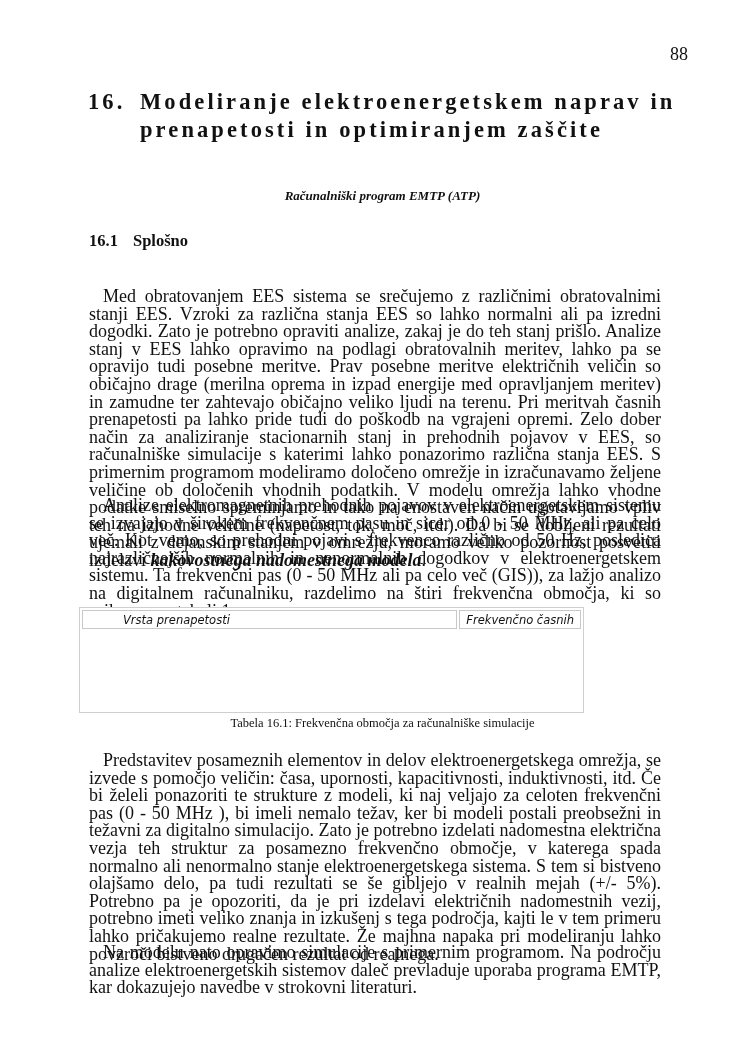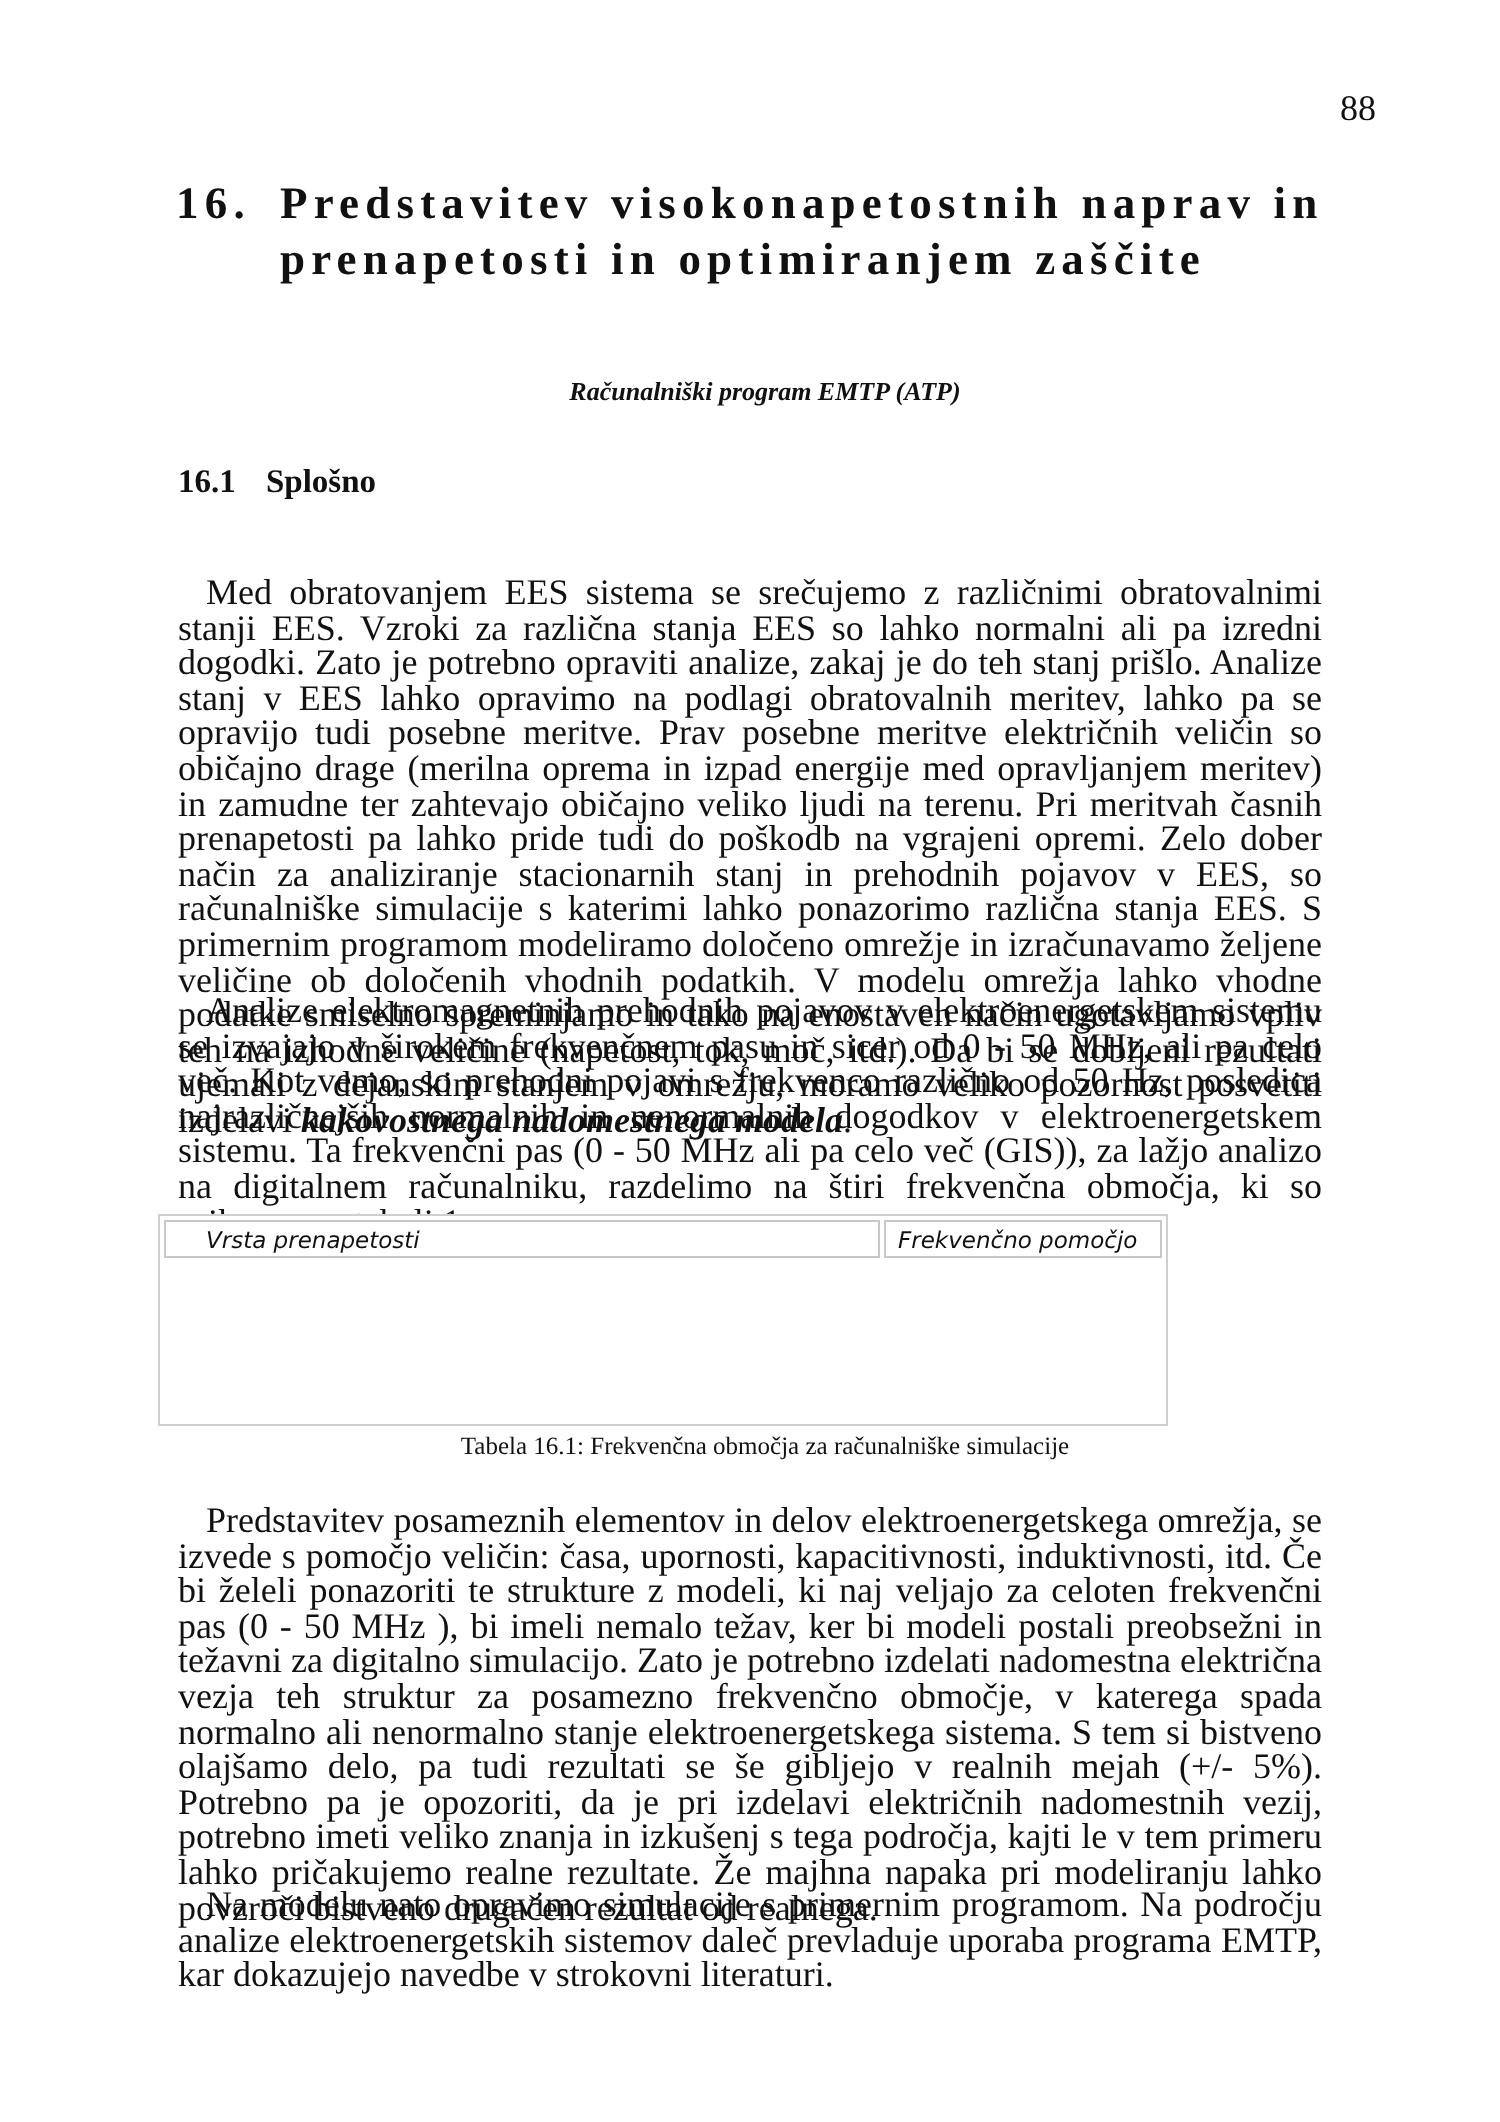--- a/index.html
+++ b/index.html
@@ -18,51 +18,51 @@
     .para { position: absolute; left: 89px; width: 572px; font-size: 18px; line-height: 17.6px;
            text-align: justify; margin: 0; text-indent: 14px; }
     .para b i, .para .emph { font-weight: bold; font-style: italic; }
     .table-wrap { position: absolute; left: 79px; top: 607px; width: 503px; height: 104px;
            border: 1px solid #cfcfcf; background: #fff; }
     table.freq { border-collapse: separate; border-spacing: 2px; width: 100%;
            font-family: "DejaVu Sans", "Liberation Sans", sans-serif; font-size: 11.5px; color: #111; }
     table.freq td { border: 1px solid #c8c8c8; height: 17px; padding: 0 6px; white-space: nowrap; }
     table.freq td.c1 { width: 330px; padding-left: 40px; }
     table.freq tr.hdr td { font-style: italic; }
-    table.freq tr.hdr td.c1 { padding-left: 20px; }
+    table.freq tr.hdr td.c1 { }
     .caption { position: absolute; top: 716px; left: 0; width: 765px; text-align: center; font-size: 12.5px; }
   </style>
 </head>
 <body>
 
 <div>
 
   <div class="page-number">88</div>
 
   <h1 class="chapter-title" style="margin:0;">
-    <span class="line first"><span class="num">16.</span><span>Predstavitev visokonapetostnih naprav in</span></span>
+    <span class="line first"><span class="num">16.</span><span>Modeliranje elektroenergetskem naprav in</span></span>
     <span class="line">prenapetosti in optimiranjem zaščite</span>
   </h1>
 
   <div class="subtitle">Računalniški program EMTP (ATP)</div>
 
   <h2 class="section-heading" style="margin:0;">
     <span class="snum">16.1</span><span>Splošno</span>
   </h2>
 
   <p class="para" style="top:288px;"><span>Med obratovanjem EES sistema se srečujemo z različnimi obratovalnimi stanji EES. Vzroki za različna stanja EES so lahko normalni ali pa izredni dogodki. Zato je potrebno opraviti analize, zakaj je do teh stanj prišlo.  Analize stanj v EES lahko opravimo na podlagi obratovalnih meritev, lahko pa se opravijo tudi posebne meritve. Prav posebne meritve električnih veličin so običajno drage (merilna oprema in izpad energije med opravljanjem meritev) in zamudne ter zahtevajo običajno veliko ljudi na terenu. Pri meritvah časnih prenapetosti pa lahko pride tudi do poškodb na vgrajeni opremi. Zelo dober način za analiziranje stacionarnih stanj in prehodnih pojavov v EES, so računalniške simulacije s katerimi lahko ponazorimo različna stanja EES. S primernim programom modeliramo določeno omrežje in izračunavamo željene veličine ob določenih vhodnih podatkih. V modelu omrežja lahko vhodne podatke smiselno spreminjamo in tako na enostaven način ugotavljamo vpliv teh na izhodne veličine (napetost, tok, moč, itd.). Da bi se dobljeni rezultati ujemali z dejanskim stanjem v omrežju, moramo veliko pozornost posvetiti izdelavi </span><span class="emph">kakovostnega nadomestnega modela</span><span>.</span></p>
 
   <p class="para" style="top:497px;">Analize elektromagnetnih prehodnih pojavov v elektroenergetskem sistemu se izvajajo v širokem frekvenčnem pasu in sicer od 0 - 50 MHz, ali pa celo več. Kot vemo, so prehodni pojavi s frekvenco različno od 50 Hz, posledica najrazličnejših normalnih in nenormalnih dogodkov v elektroenergetskem sistemu. Ta frekvenčni pas (0 - 50 MHz ali pa celo več (GIS)), za lažjo analizo na digitalnem računalniku, razdelimo na štiri  frekvenčna območja, ki so prikazana v tabeli 1.</p>
 
   <div class="table-wrap">
     <table class="freq">
       <tbody>
           <tr class="hdr">
         <td class="c1">Vrsta prenapetosti</td>
-        <td>Frekvenčno pomočjo</td>
+        <td>Frekvenčno časnih</td>
       </tr>
     </tbody>
       </table>
   </div>
 
   <div class="caption">Tabela 16.1: Frekvenčna območja za računalniške simulacije</div>
 
   <p class="para" style="top:752px;">Predstavitev posameznih elementov in delov elektroenergetskega omrežja, se izvede s pomočjo veličin: časa, upornosti, kapacitivnosti, induktivnosti, itd. Če bi želeli ponazoriti te strukture z modeli, ki naj veljajo za celoten frekvenčni pas (0 - 50 MHz ), bi imeli nemalo težav, ker bi modeli postali preobsežni in težavni za digitalno simulacijo. Zato je potrebno izdelati nadomestna električna vezja teh struktur za posamezno frekvenčno območje, v katerega spada normalno ali nenormalno stanje elektroenergetskega sistema. S tem si bistveno olajšamo delo, pa tudi rezultati se še gibljejo v realnih mejah (+/- 5%). Potrebno pa je opozoriti, da je pri izdelavi električnih nadomestnih vezij, potrebno imeti veliko znanja in izkušenj s tega področja, kajti le v tem primeru lahko pričakujemo realne rezultate. Že majhna napaka pri modeliranju lahko povzroči bistveno drugačen rezultat od realnega.</p>
 
   <p class="para" style="top:912px;margin-top:32px;">Na modelu nato opravimo simulacije s primernim programom. Na področju analize elektroenergetskih sistemov daleč prevladuje uporaba programa EMTP, kar dokazujejo navedbe v strokovni literaturi.</p>

